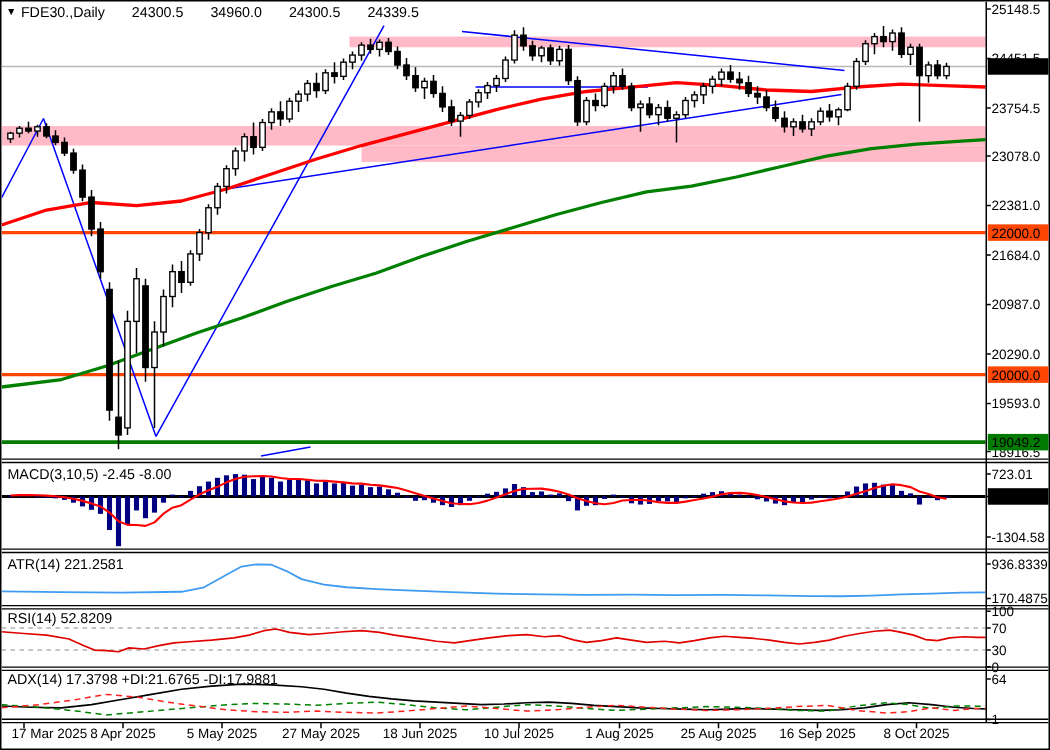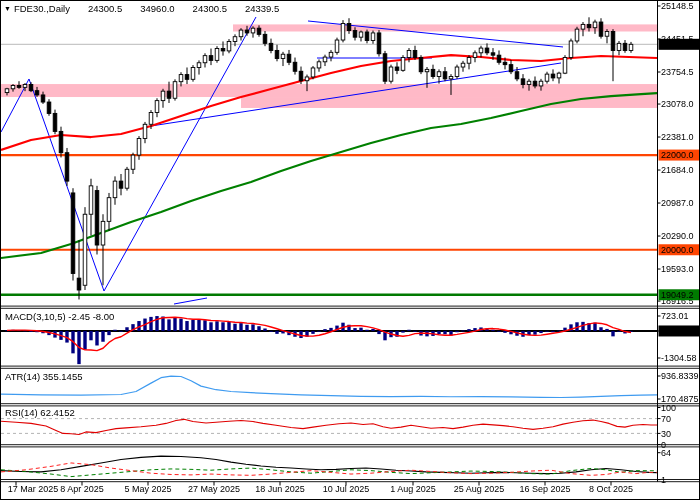--- a/index.html
+++ b/index.html
@@ -457,15 +457,16 @@
         <line x1="610" y1="480.7" x2="610" y2="484.5" stroke="#000"></line>
         <text x="610" y="491" text-anchor="middle">8 Oct 2025</text>
       </g>
     </svg>
 
   <div class="ol" style="left:3px;top:2px;">
     <span class="drop">▼</span><span>FDE30.,Daily</span><span class="num">24300.5</span><span class="num">34960.0</span><span class="num">24300.5</span><span class="num">24339.5</span>
   </div>
 
   <div class="ol" style="left:4px;top:310px;">MACD(3,10,5) -2.45 -8.00</div>
-  <div class="ol" style="left:4px;top:370px;">ATR(14) 355.1455</div>
-  <div class="ol" style="left:4px;top:406px;">RSI(14) 62.4152</div>
+  <div class="ol" style="left:4px;top:370px;">ATR(14) 221.2581</div>
+  <div class="ol" style="left:4px;top:406px;">RSI(14) 52.8209</div>
+  <div class="ol" style="left:4px;top:447px;">ADX(14) 17.3798 +DI:21.6765 -DI:17.9881</div>
 </div>
 
 </body></html>

